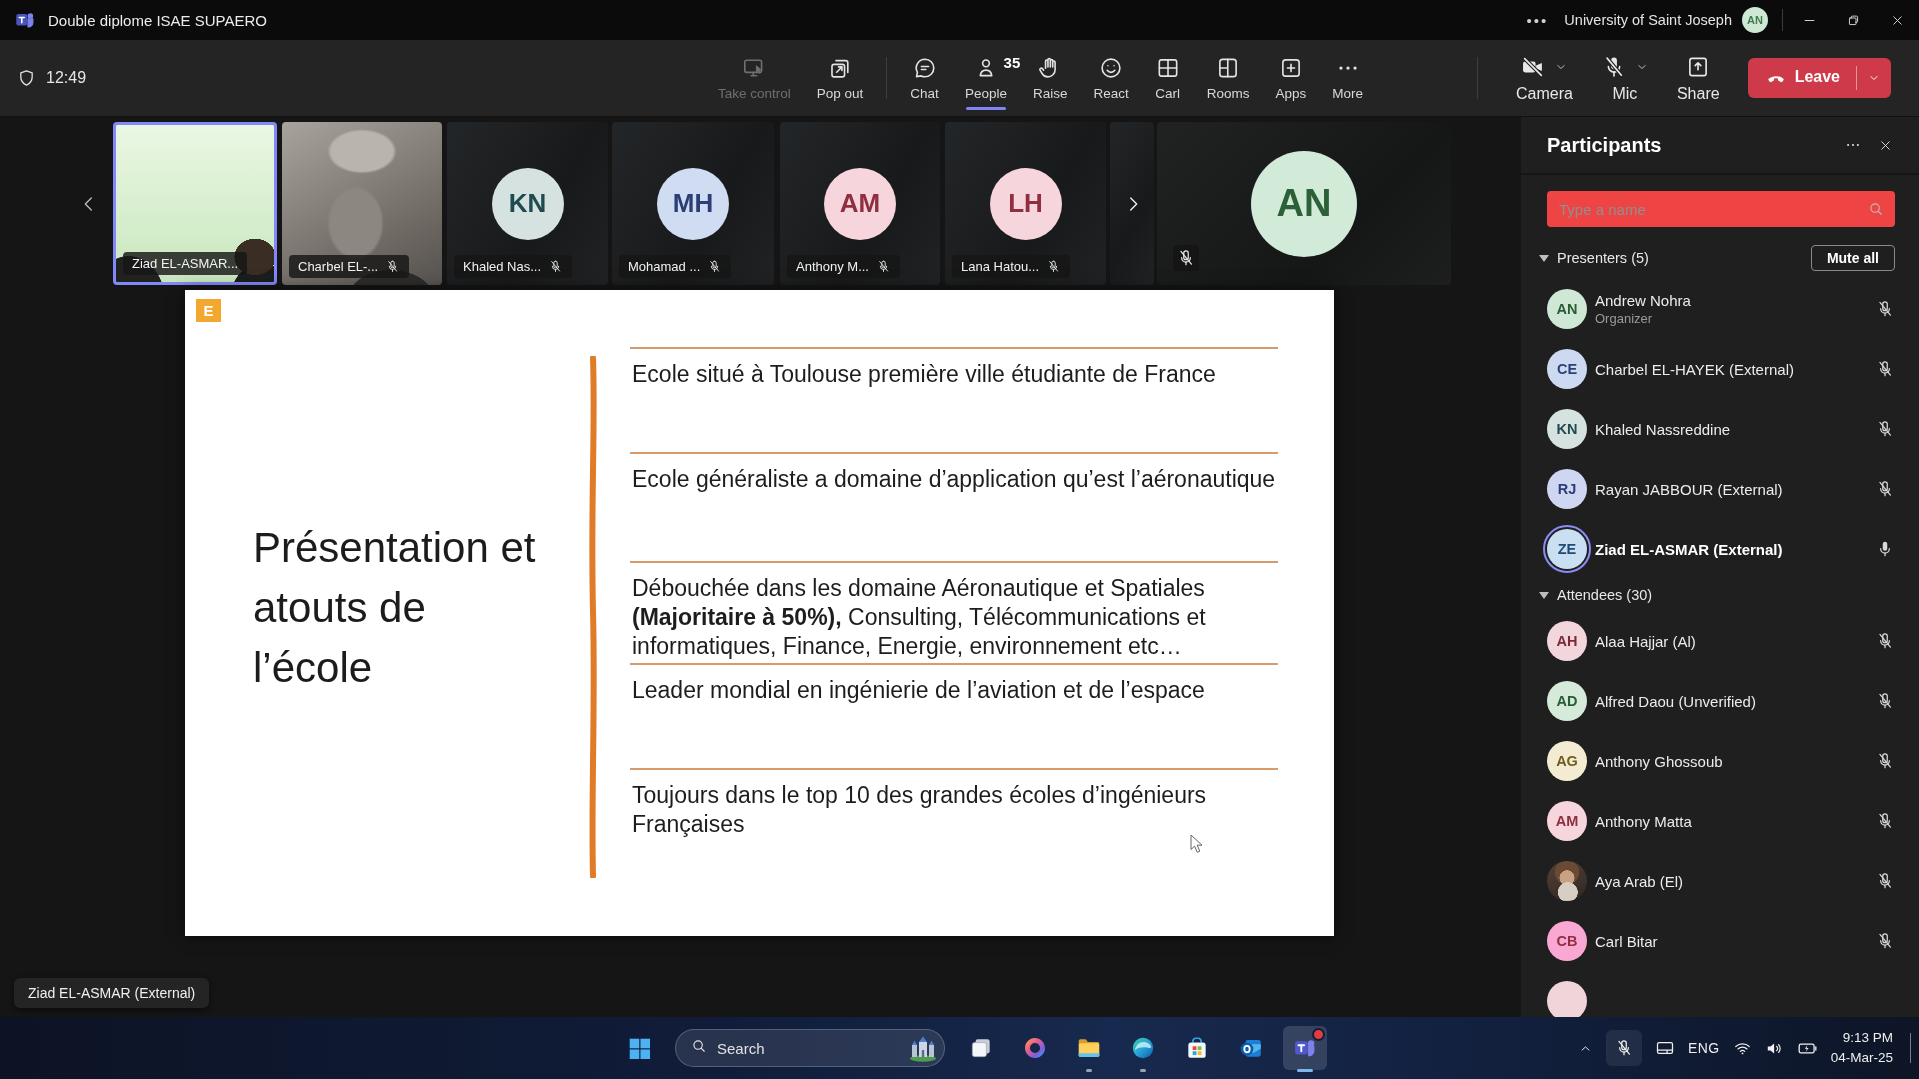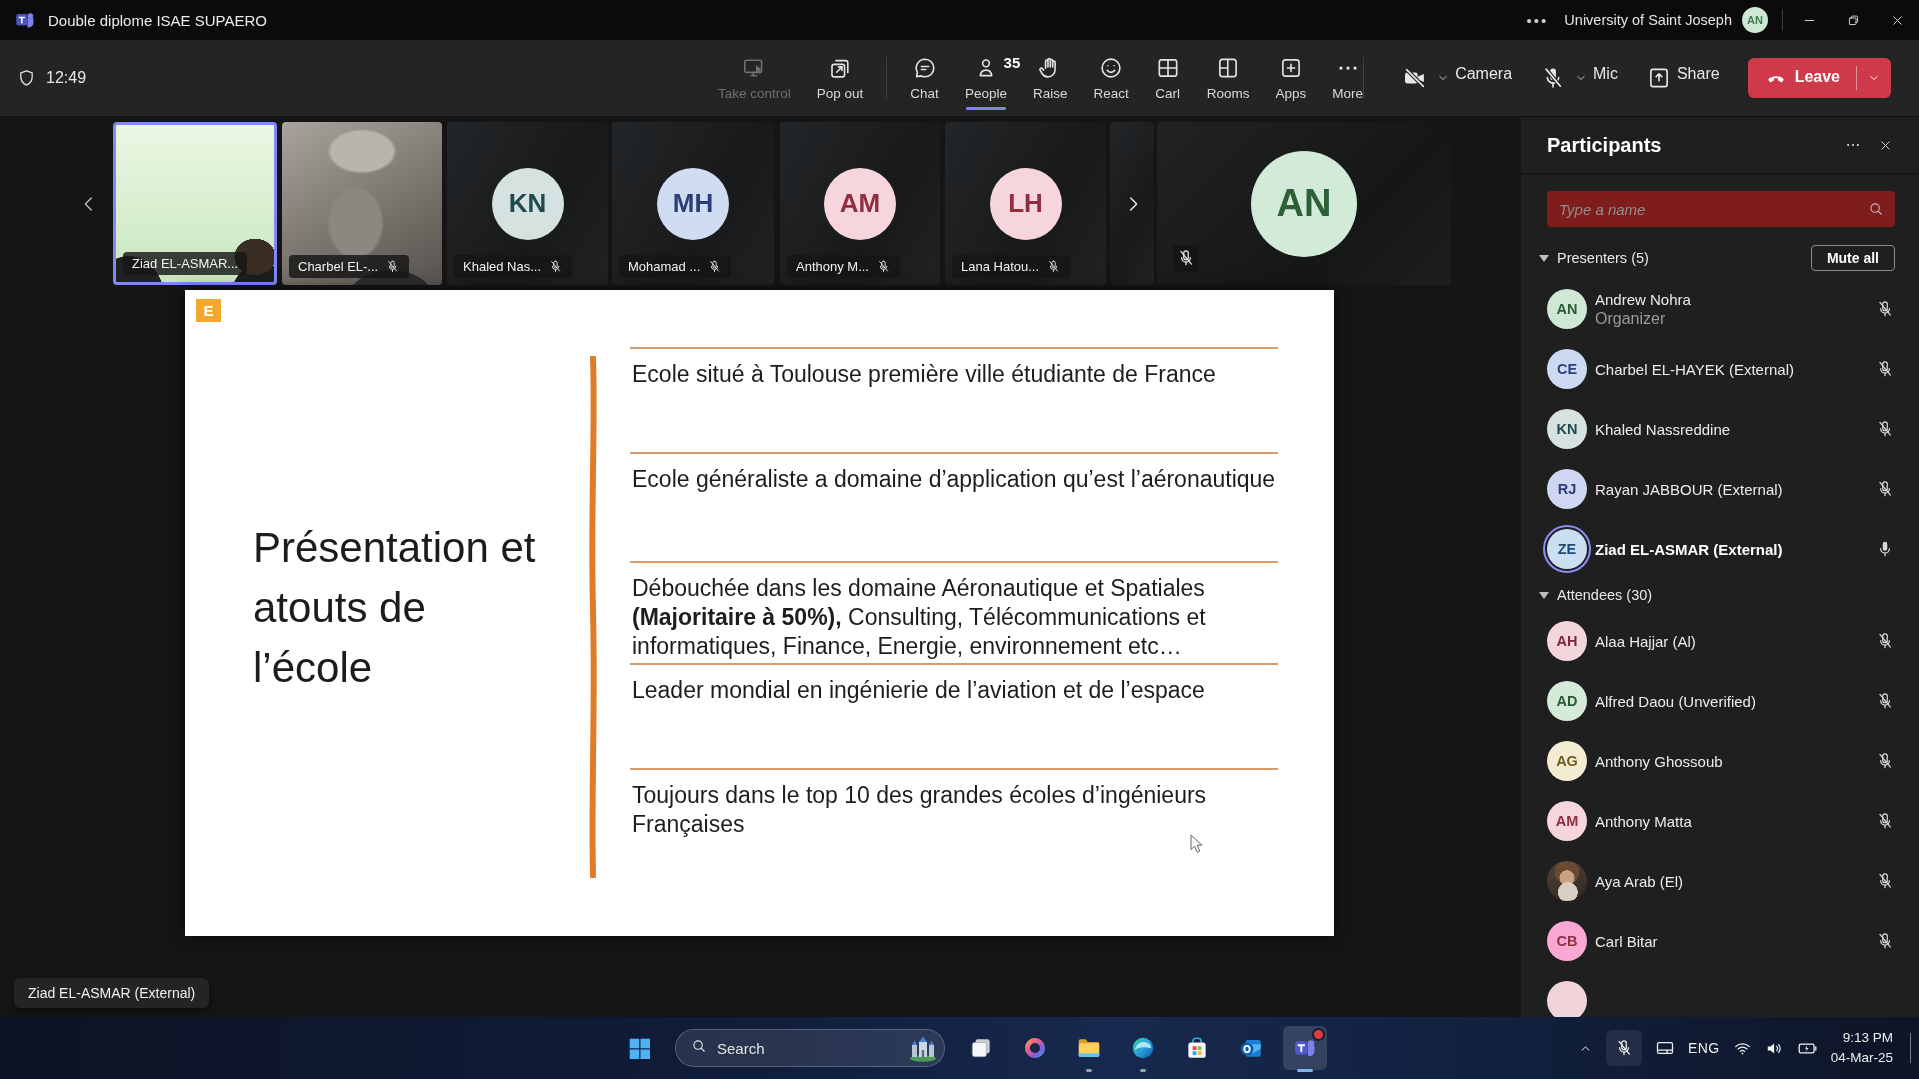--- a/index.html
+++ b/index.html
@@ -22,21 +22,21 @@
   .tb-left{position:absolute;left:16px;top:0;height:100%;display:flex;align-items:center;gap:9px;color:#e6e6e6;}
   .tb-timer{font-size:16px;}
   .tb-center{position:absolute;left:705px;top:0;height:100%;display:flex;align-items:center;}
   .tbtn{display:flex;flex-direction:column;align-items:center;justify-content:center;gap:5px;height:100%;padding:0 13px;color:#e3e3e3;position:relative;cursor:pointer;}
   .tbtn .tlabel{font-size:13.5px;color:#d8d8d8;white-space:nowrap;}
   .tbtn.disabled,.tbtn.disabled .tlabel{color:#6f6f6f;}
   .tbtn.active:after{content:"";position:absolute;bottom:6px;left:14px;right:14px;height:3px;border-radius:2px;background:#7f85f5;}
   .tbadge{position:absolute;top:14px;margin-left:52px;font-size:15px;font-weight:700;color:#fff;}
   .vdiv{width:1px;height:42px;background:#3e3e3e;margin:0 10px;}
   .tb-right{position:absolute;right:28px;top:0;height:100%;display:flex;align-items:center;gap:28px;}
-  .devgrp{display:flex;flex-direction:row;gap:5px;color:#e8e8e8;cursor:pointer;}
+  .devgrp{display:flex;flex-direction:column;align-items:center;gap:5px;color:#e8e8e8;cursor:pointer;}
   .devrow{display:flex;align-items:center;gap:8px;}
   .leave{height:40px;background:#cf3a4b;border:none;border-radius:6px;display:flex;align-items:center;color:#fff;padding:0;cursor:pointer;overflow:hidden;}
   .leave-main{display:flex;align-items:flex-start;gap:9px;padding:0 16px 0 18px;font-size:16px;font-weight:700;color:#fff;}
   .leave-sep{width:1px;height:24px;background:rgba(255,255,255,.45);}
   .leave-chev{padding:0 10px;display:flex;align-items:center;}
 
   
   .content{position:absolute;left:0;top:117px;width:100%;height:900px;display:flex;}
   .stage{position:relative;width:1521px;height:100%;background:#151515;}
 
@@ -68,39 +68,39 @@
 
   
   .speaker-tip{position:absolute;left:14px;top:861px;background:#242424;border-radius:6px;padding:7px 14px;font-size:14px;color:#f0f0f0;box-shadow:0 2px 6px rgba(0,0,0,.5);}
 
   
   .panel{position:relative;width:398px;height:100%;background:#1f1f1f;overflow:hidden;flex:none;}
   .panel-head{height:58px;display:flex;align-items:center;padding:0 18px 0 26px;border-bottom:2px solid #151515;}
   .panel-title{font-size:20px;font-weight:700;color:#fff;flex:1;}
   .ph-icon{color:#dedede;padding:6px 8px;cursor:pointer;display:flex;}
   .panel-search{margin:16px 24px 10px 26px;position:relative;}
-  .panel-search input{width:100%;height:36px;background:#7f1d1d;border:none;border-radius:4px;color:#e8e8e8;font-size:15px;padding:0 38px 0 12px;outline:none;font-style:italic;}
+  .panel-search input{width:100%;height:36px;background:#ef4444;border:none;border-radius:4px;color:#e8e8e8;font-size:15px;padding:0 38px 0 12px;outline:none;}
   .panel-search input::placeholder{color:#8f8f8f;}
   .ps-icon{position:absolute;right:10px;top:9px;color:#bdbdbd;}
   .p-section{display:flex;align-items:center;padding:8px 24px 8px 10px;color:#e8e8e8;}
   .tri{width:0;height:0;border-left:5.5px solid transparent;border-right:5.5px solid transparent;border-top:7px solid #bdbdbd;margin:0 8px 0 8px;}
   .p-sec-label{font-size:14.5px;flex:1;}
   .muteall{background:transparent;border:1px solid #8a8a8a;border-radius:4px;color:#fff;font-size:14px;font-weight:600;padding:4px 15px;cursor:pointer;}
   .p-row{height:60px;display:flex;align-items:center;padding:0 24px 0 26px;cursor:pointer;}
   .p-avatar{width:40px;height:40px;border-radius:50%;display:flex;align-items:center;justify-content:center;font-size:14.5px;font-weight:700;flex:none;}
   .p-avatar.speaking{outline:2.5px solid #8b8cf8;outline-offset:2px;}
   .p-avatar.photo{background:
     radial-gradient(circle at 52% 78%, #d8cfc4 0 26%, transparent 27%),
     radial-gradient(circle at 50% 42%, #c9a183 0 24%, transparent 25%),
     radial-gradient(circle at 50% 28%, #6b4a33 0 34%, transparent 35%),
     linear-gradient(160deg,#54423a,#2f2620);}
   .p-meta{flex:1;margin-left:8px;min-width:0;}
   .p-name{font-size:15px;color:#ececec;white-space:nowrap;overflow:hidden;}
   .p-name.bold{font-weight:700;color:#fff;}
-  .p-sub{font-size:16px;color:#9a9a9a;margin-top:2px;}
+  .p-sub{font-size:13px;color:#9a9a9a;margin-top:2px;}
   .p-mic{color:#d9d9d9;display:flex;flex:none;}
 
   
   .taskbar{position:absolute;left:0;top:1017px;width:100%;height:62px;background:linear-gradient(90deg,#0c1324 0%,#101d3a 38%,#17294e 58%,#12203e 78%,#0d1526 100%);display:flex;align-items:center;}
   .tk-center{position:absolute;left:617px;display:flex;align-items:center;gap:14px;height:100%;}
   .tk-btn{position:relative;width:44px;height:44px;border-radius:6px;display:flex;align-items:center;justify-content:center;cursor:pointer;}
   .tk-btn.active{background:rgba(255,255,255,.14);}
   .tk-btn.active:after{content:"";position:absolute;bottom:-2px;left:14px;right:14px;height:3px;border-radius:2px;background:#7ab8f0;}
   .tk-btn .rundot{position:absolute;bottom:-2px;left:50%;transform:translateX(-50%);width:6px;height:3px;border-radius:2px;background:#9aa4b2;}
   .tk-btn .notif{position:absolute;top:2px;right:2px;width:13px;height:13px;border-radius:50%;background:#e23b3b;border:2px solid #101d3a;}

